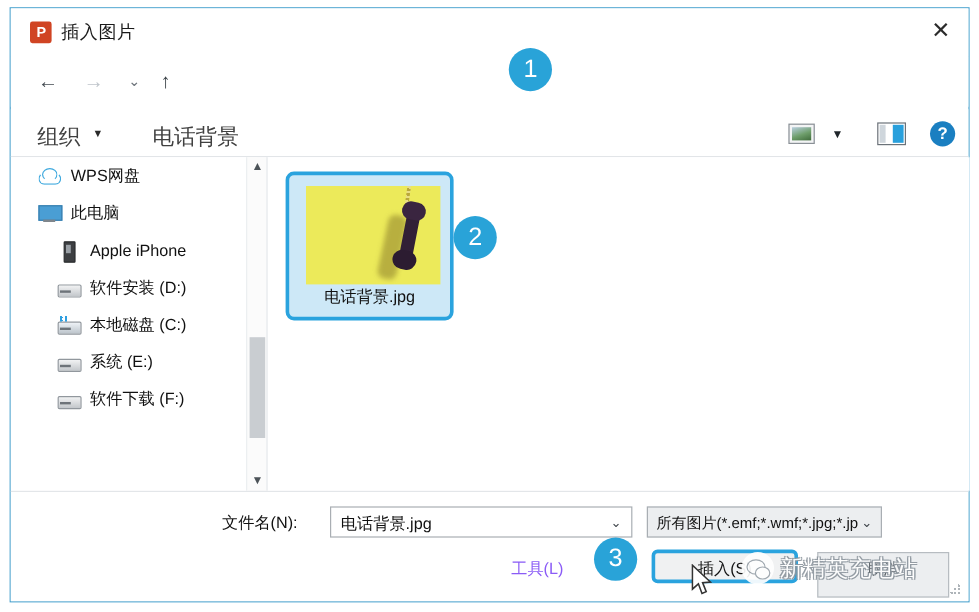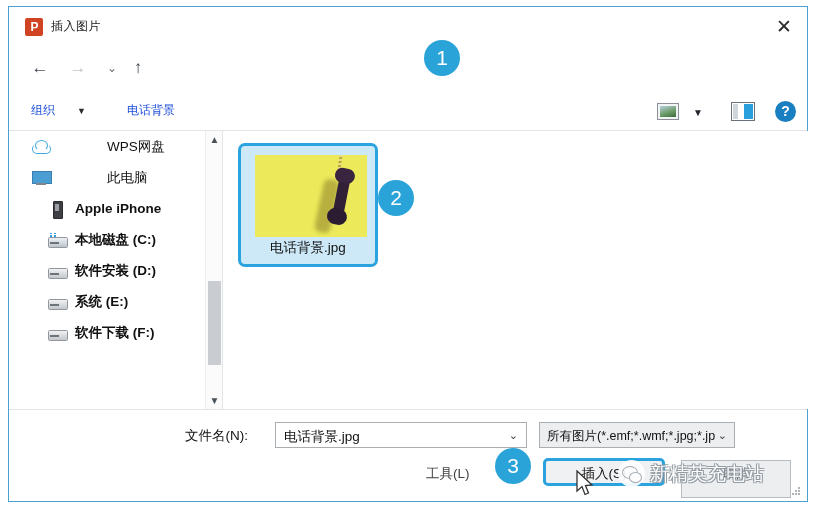--- a/index.html
+++ b/index.html
@@ -37,21 +37,21 @@
     width: 18px; height: 18px;
     background: #d04423;
     border-radius: 2px;
     color: #fff;
     font-size: 12px; font-weight: bold;
     line-height: 18px; text-align: center;
     letter-spacing: -1px;
   }
   .title-text {
     position: absolute; left: 42px; top: 11px;
-    font-size: 12px; color: #1a1a1a;
+    font-size: 15px; color: #1a1a1a;
     letter-spacing: 0.5px;
   }
   .close-btn {
     position: absolute; right: 10px; top: 8px;
     width: 26px; height: 24px;
     text-align: center; line-height: 24px;
     font-size: 19px; color: #2b2b2b;
     cursor: pointer;
   }
 
@@ -123,21 +123,21 @@
 
   
   .toolbar {
     position: absolute; left: 0; top: 84px;
     width: 100%; height: 40px;
     background: #ffffff;
     border-bottom: 1px solid #e2e5e8;
   }
   .tb-item {
     position: absolute; top: 11px;
-    font-size: 12px; color: #1d4ed8;
+    font-size: 18px; color: #404040;
     cursor: pointer;
   }
   .tb-organize { left: 22px; }
   .tb-caret {
     position: absolute; left: 68px; top: 15px;
     font-size: 9px; color: #2b2b2b;
   }
   .tb-newfolder { left: 118px; }
 
   .tb-right-icon { position: absolute; cursor: pointer; }
@@ -184,22 +184,22 @@
     overflow: hidden;
   }
   .side-item {
     position: relative;
     height: 31px;
     display: flex; align-items: center;
     font-size: 13.5px; color: #111;
     cursor: pointer;
     white-space: nowrap;
   }
-  .side-item.lv1 { padding-left: 22px; gap: 48px; }
-  .side-item.lv2 { padding-left: 38px; font-weight: bold; }
+  .side-item.lv1 { padding-left: 22px; }
+  .side-item.lv2 { padding-left: 38px; }
   .side-item.sel { background: #ebebeb; }
   .side-ico {
     width: 20px; height: 18px;
     margin-right: 8px;
     flex: none;
     position: relative;
   }
   
   .ico-cloud::before {
     content: ""; position: absolute; left: 1px; top: 6px;
@@ -376,21 +376,21 @@
     white-space: nowrap; overflow: hidden;
     width: 168px;
   }
   .filter-caret {
     position: absolute; right: 7px; top: 6px;
     font-size: 11px; color: #3b4147;
   }
 
   .tools-btn {
     position: absolute; left: 417px; top: 55px;
-    font-size: 13.5px; color: #404040; cursor: pointer;
+    font-size: 13.5px; color: #8b5cf6; cursor: pointer;
   }
   .insert-btn {
     position: absolute; left: 534px; top: 48px;
     width: 122px; height: 28px;
     background: #f0f1f2;
     border: 3px solid #2aa3de;
     border-radius: 5px;
     cursor: pointer;
   }
   .insert-label {
@@ -539,28 +539,28 @@
       </div>
       <div class="side-item lv1">
         <span class="side-ico ico-pc"></span>
         <span>此电脑</span>
       </div>
       <div class="side-item lv2">
         <span class="side-ico ico-phone"></span>
         <span>Apple iPhone</span>
       </div>
       <div class="side-item lv2">
+        <span class="side-ico ico-drive"></span>
+        <span>软件安装 (D:)</span>
+      </div>
+      <div class="side-item lv2">
         <span class="side-ico ico-drive ico-drive-c">
           <span class="dots"></span>
         </span>
         <span>本地磁盘 (C:)</span>
-      </div>
-      <div class="side-item lv2">
-        <span class="side-ico ico-drive"></span>
-        <span>软件安装 (D:)</span>
       </div>
       <div class="side-item lv2">
         <span class="side-ico ico-drive"></span>
         <span>系统 (E:)</span>
       </div>
       <div class="side-item lv2">
         <span class="side-ico ico-drive"></span>
         <span>软件下载 (F:)</span>
       </div>
     </div>

